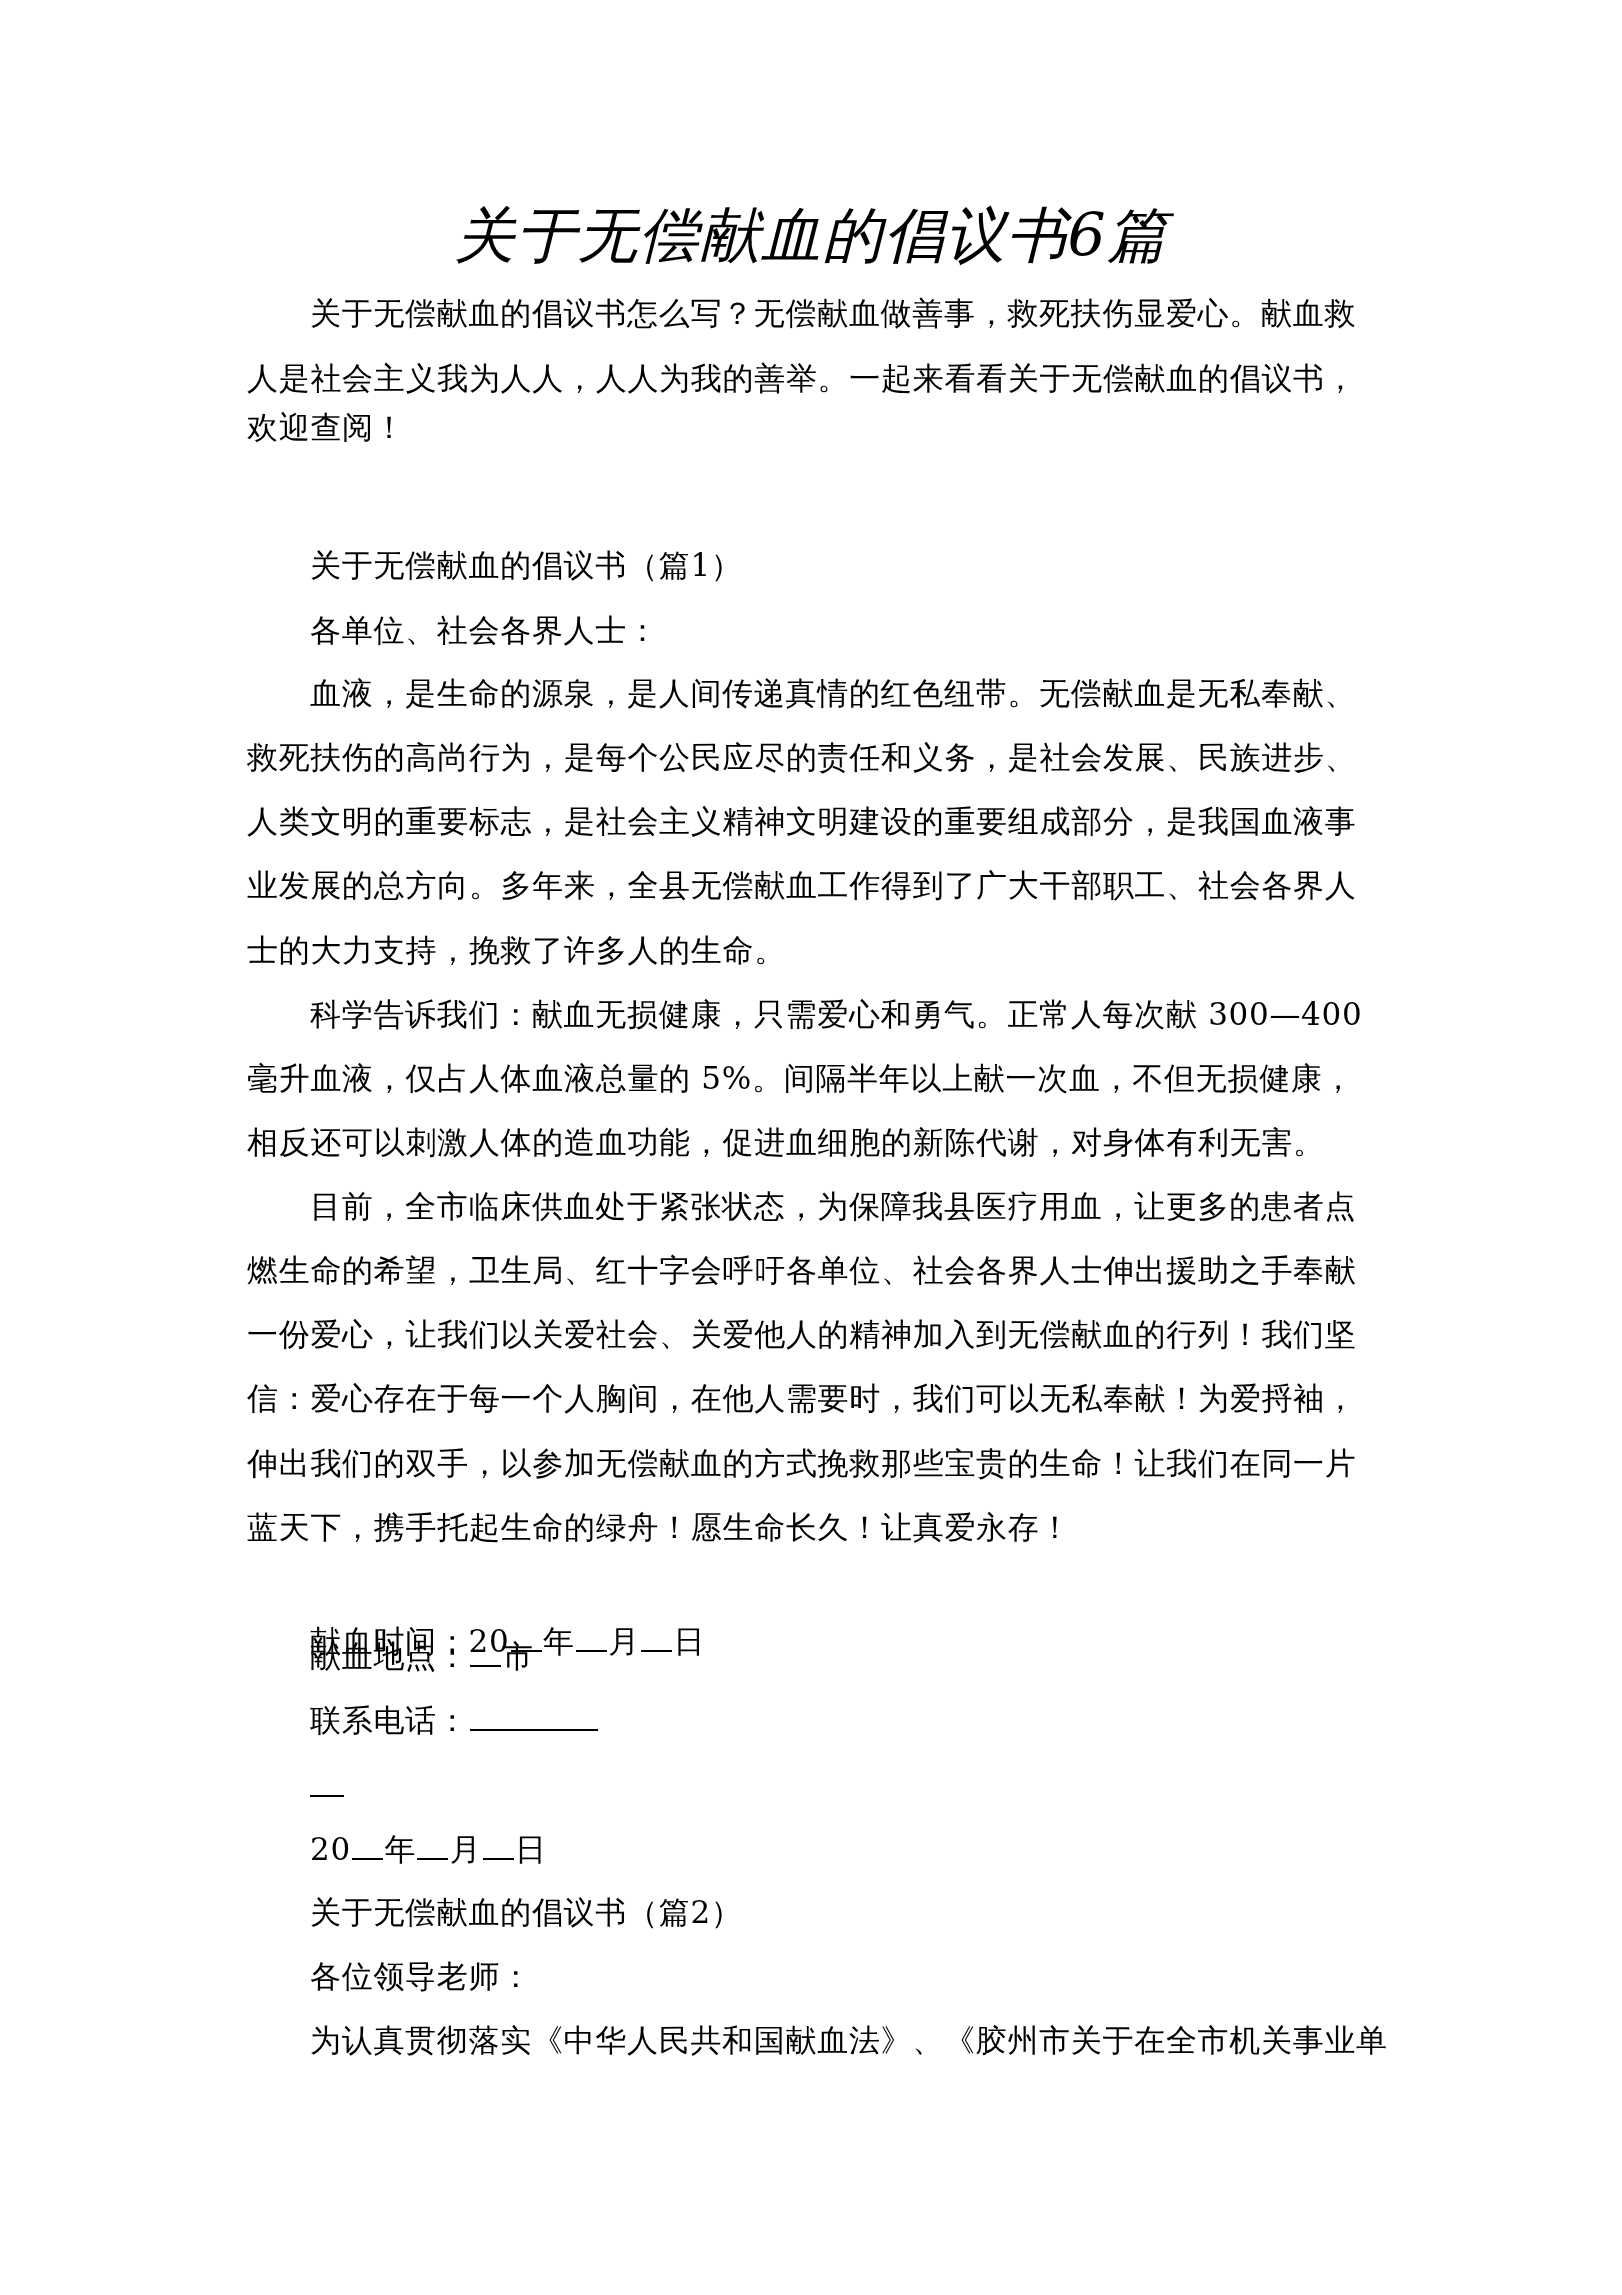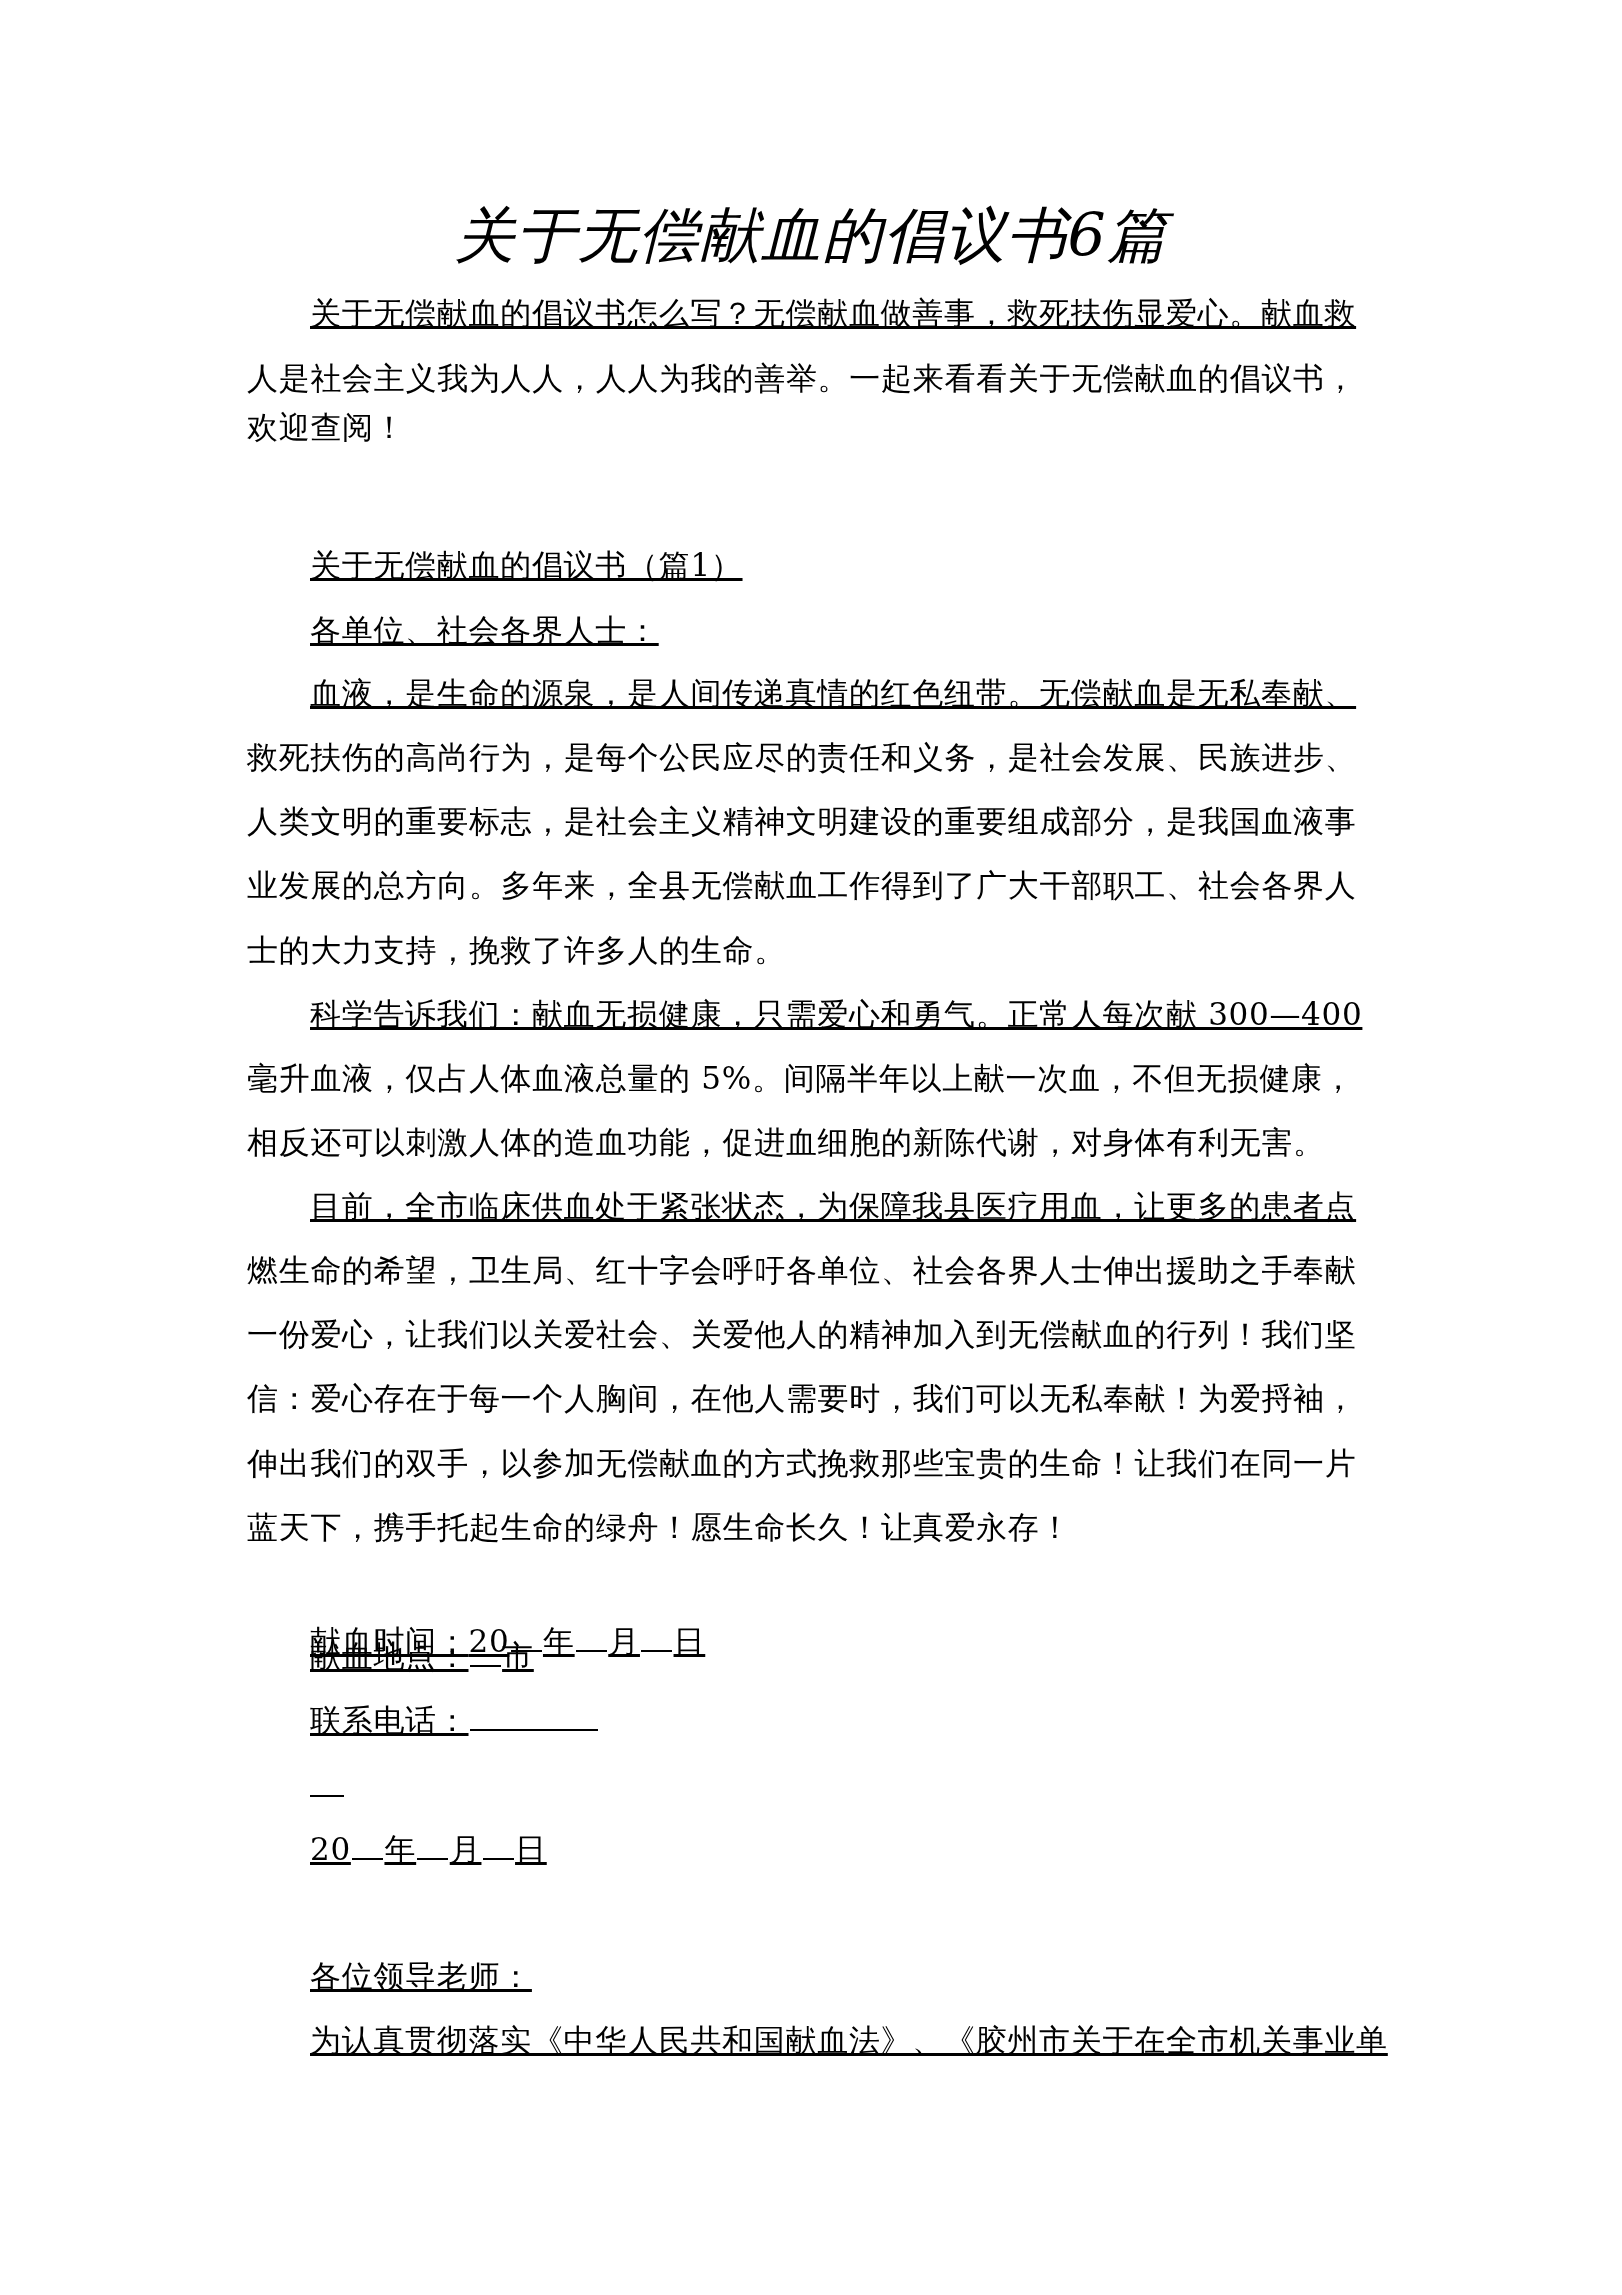--- a/index.html
+++ b/index.html
@@ -2,21 +2,21 @@
 <html style="font-size:10.5px"><head>
 <meta charset="utf-8">
 <style>
   html, body { margin: 0; padding: 0; background: #ffffff; }
   body { width: 1623px; height: 2295px; position: relative; overflow: hidden;
          font-family: "DejaVu Serif", "Liberation Serif", serif; color: #000; }
   .page { position: absolute; left: 0; top: 0; width: 1623px; height: 2295px; background: #fff; }
   .title { position: absolute; left: 0; width: 1623px; top: 196px; text-align: center;
            font-size: 60px; line-height: 79px; letter-spacing: 1.3px; font-style: italic; }
   .line { position: absolute; left: 247px; font-size: 31px; line-height: 39px; white-space: nowrap; letter-spacing: 0.7px; }
-  .indent { left: 310px; text-decoration: underline; }
+  .indent { left: 310px; }
   .blank { display: inline-block; border-bottom: 2px solid #000; height: 29px; vertical-align: baseline; margin: 0 1.3px; }
   .b1 { width: 31px; } .b8 { width: 128px; }
   .dash { position: absolute; left: 310px; top: 1795px; width: 34px; border-top: 2px solid #000; }
 </style>
 </head>
 <body>
 
 <div class="page">
   <div class="title">关于无偿献血的倡议书6篇</div>
 
@@ -55,16 +55,17 @@
   <div class="line indent" style="top:1700px">
     <span>联系电话：</span><span class="blank b8"></span>
   </div>
 
   <div class="dash"></div>
 
   <div class="line indent" style="top:1829px">
     <span>20</span><span class="blank b1"></span><span>年</span><span class="blank b1"></span><span>月</span><span class="blank b1"></span><span>日</span>
   </div>
 
+  <div class="line indent" style="top:1893px">关于无偿献血的倡议书（篇2）</div>
   <div class="line indent" style="top:1957px">各位领导老师：</div>
   <div class="line indent" style="top:2021px">为认真贯彻落实《中华人民共和国献血法》、《胶州市关于在全市机关事业单</div>
 </div>
 
 
 </body></html>

